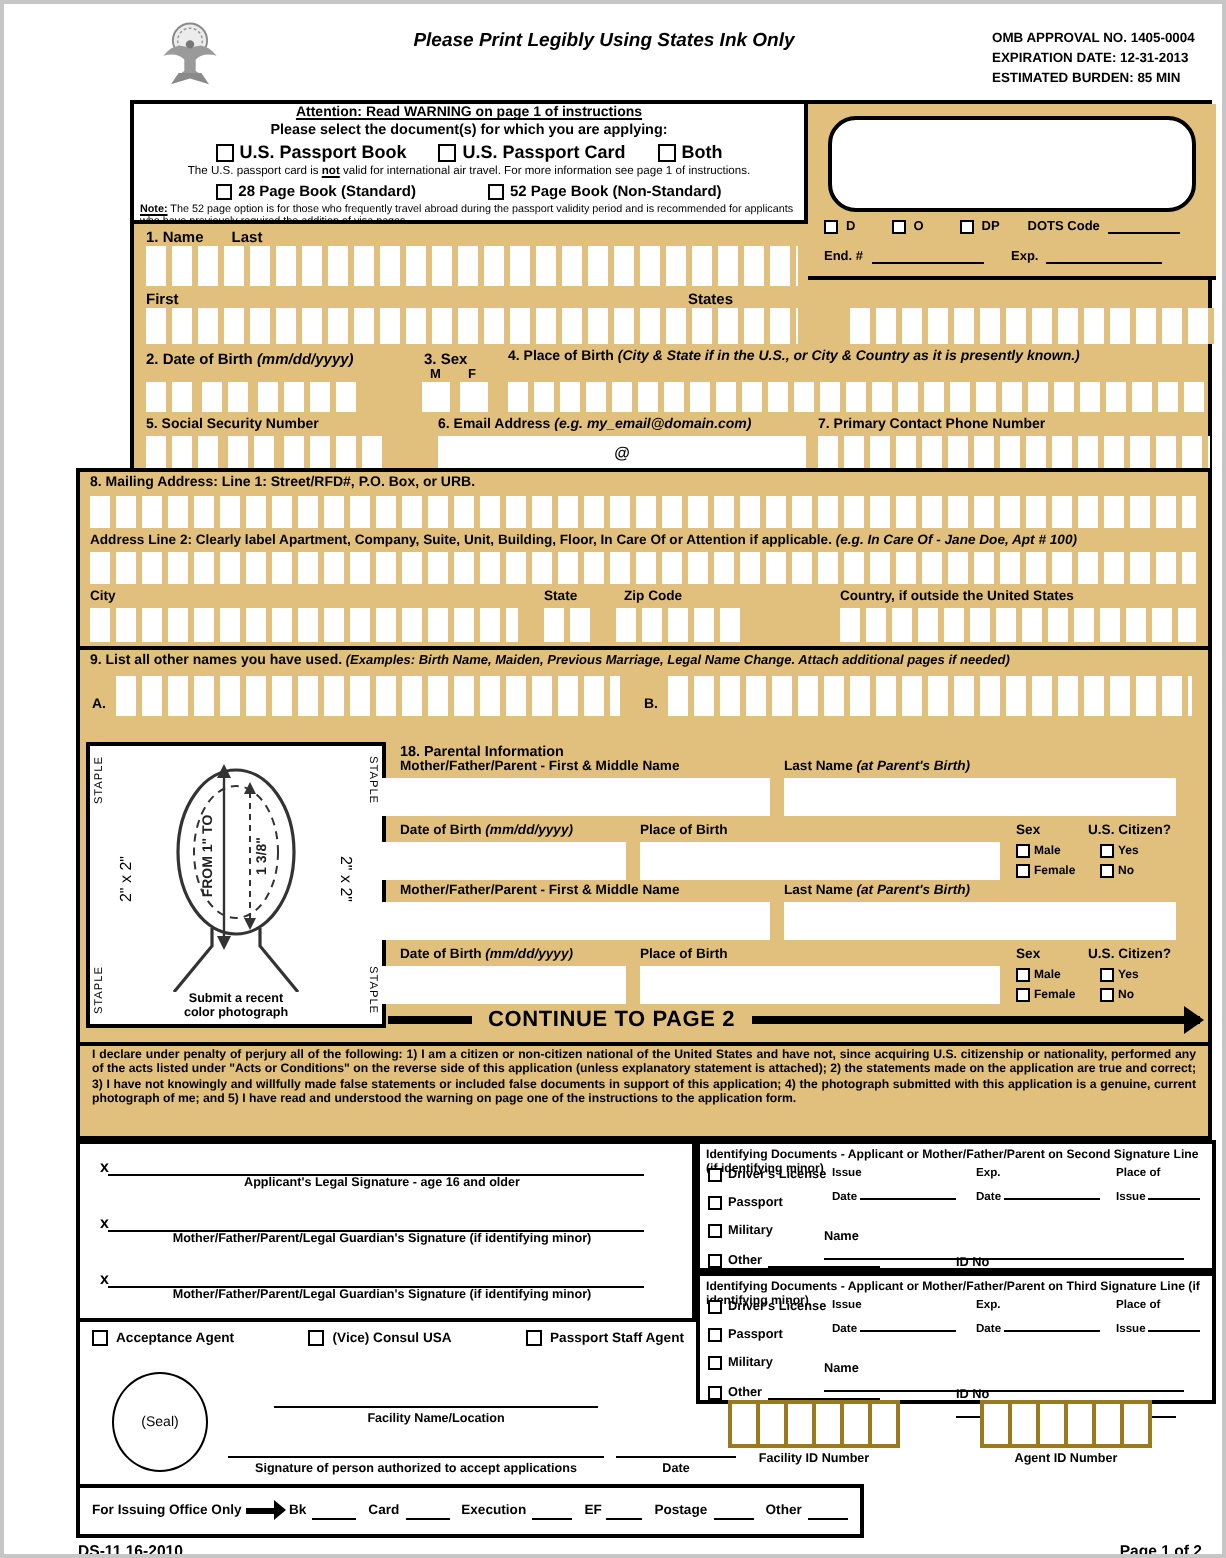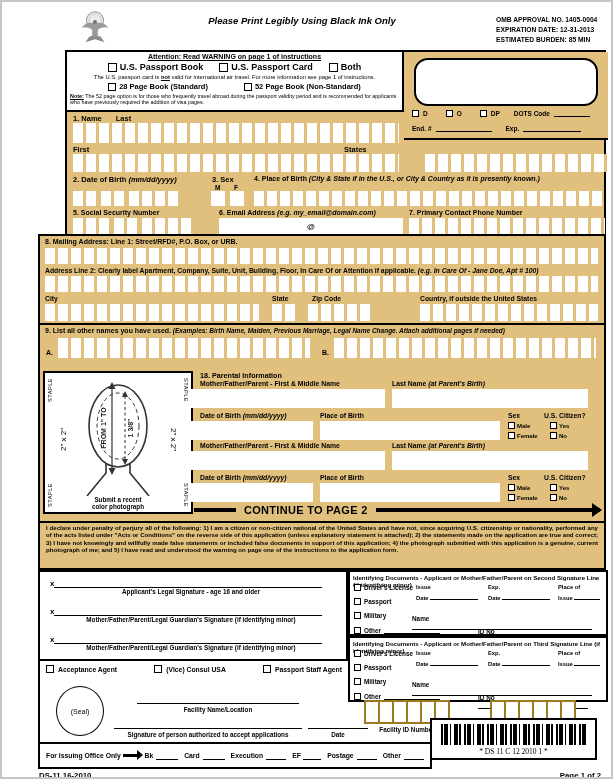--- a/index.html
+++ b/index.html
@@ -44,32 +44,33 @@
 <div class="page">
 
   <svg class="abs" style="left:74px;top:5px;width:38px;height:38px;" viewBox="0 0 40 40">
     <circle cx="20" cy="14" r="9" fill="#ececec" stroke="#8a8a8a" stroke-width="1"></circle>
     <circle cx="20" cy="14" r="6.5" fill="none" stroke="#9a9a9a" stroke-width=".8" stroke-dasharray="1.5 1.2"></circle>
     <path d="M6 22 Q12 14 20 18 Q28 14 34 22 Q27 20 23 24 L23 30 Q28 33 20 33 Q12 33 17 30 L17 24 Q13 20 6 22 Z" fill="#9a9a9a"></path>
     <path d="M14 31 L10 37 L20 34 L30 37 L26 31 Z" fill="#8a8a8a"></path>
     <circle cx="20" cy="16" r="2.2" fill="#777"></circle>
   </svg>
   <div class="abs" style="left:150px;top:10px;width:300px;text-align:center;">
-    <div style="font-size:9.5px;font-weight:bold;font-style:italic;margin-top:3px;">Please Print Legibly Using Black Ink Only</div>
+    <div style="font-size:9.5px;font-weight:bold;font-style:italic;margin-top:3px;">Please Print Legibly Using States Ink Only</div>
   </div>
   <div class="abs hdr-omb" style="left:494px;top:13px;width:114px;">
     <div>OMB APPROVAL NO. 1405-0004</div>
     <div>EXPIRATION DATE: 12-31-2013</div>
     <div>ESTIMATED BURDEN: 85 MIN</div>
   </div>
 
   <div class="abs tan-box" style="left:63px;top:48px;width:541px;height:186px;border:2px solid #000;">
 
     <div class="abs" style="left:0;top:0;width:337px;height:60px;background:#fff;border-right:2px solid #000;border-bottom:2px solid #000;box-sizing:border-box;text-align:center;overflow:hidden;">
       <div style="font-size:7px;font-weight:bold;text-decoration:underline;margin-top:1px;">Attention: Read WARNING on page 1 of instructions</div>
+      <div style="font-size:7.2px;font-weight:bold;">Please select the document(s) for which you are applying:</div>
       <div class="flex" style="justify-content:center;gap:16px;margin-top:2px;font-size:9px;font-weight:bold;">
         <span class="flex" style="gap:3px;">
             <span class="cb"></span>
             <span>U.S. Passport Book</span>
           </span>
         <span class="flex" style="gap:3px;">
             <span class="cb"></span>
             <span>U.S. Passport Card</span>
           </span>
         <span class="flex" style="gap:3px;">
@@ -383,24 +384,20 @@
   <div class="abs gc" style="left:488px;top:698px;">
       <i></i>
       <i></i>
       <i></i>
       <i></i>
       <i></i>
       <i></i>
     </div>
   <div class="abs cap" style="left:478px;top:724px;width:106px;">Agent ID Number</div>
 
-  <div class="abs" style="left:428px;top:716px;width:167px;height:42px;border:2px solid #000;background:#fff;box-sizing:border-box;">
-    <div class="abs barcode" style="left:9px;top:4px;width:146px;height:21px;"></div>
-    <div class="abs" style="left:0;right:0;top:27px;text-align:center;font-size:7.5px;font-family:'Liberation Serif',serif;">* DS 11 C 12 2010 1 *</div>
-  </div>
 
   <div class="abs flex" style="left:36px;top:740px;width:394px;height:27px;border:2.5px solid #000;background:#fff;box-sizing:border-box;padding:0 6px;font-size:6.8px;font-weight:bold;white-space:nowrap;">
     <span>For Issuing Office Only</span>
     <span class="iarrow"></span>
     <span>Bk</span>
       <span class="ul" style="width:24px;margin:0 6px 0 3px;"></span>
     <span>Card</span>
       <span class="ul" style="width:24px;margin:0 6px 0 3px;"></span>
     <span>Execution</span>
       <span class="ul" style="width:22px;margin:0 6px 0 3px;"></span>

